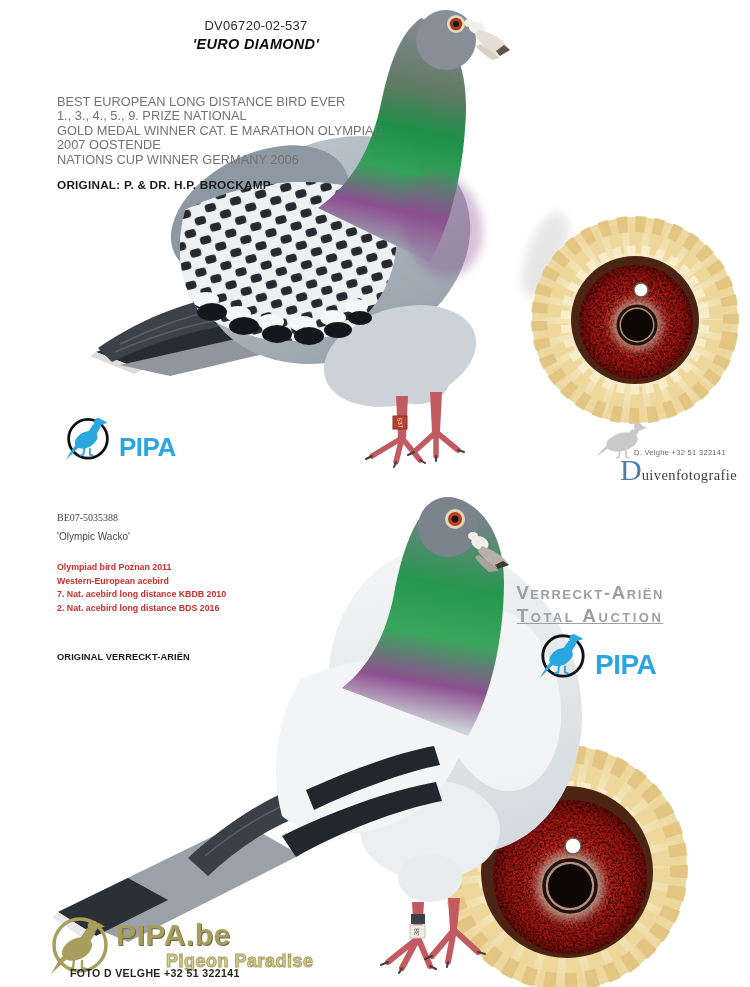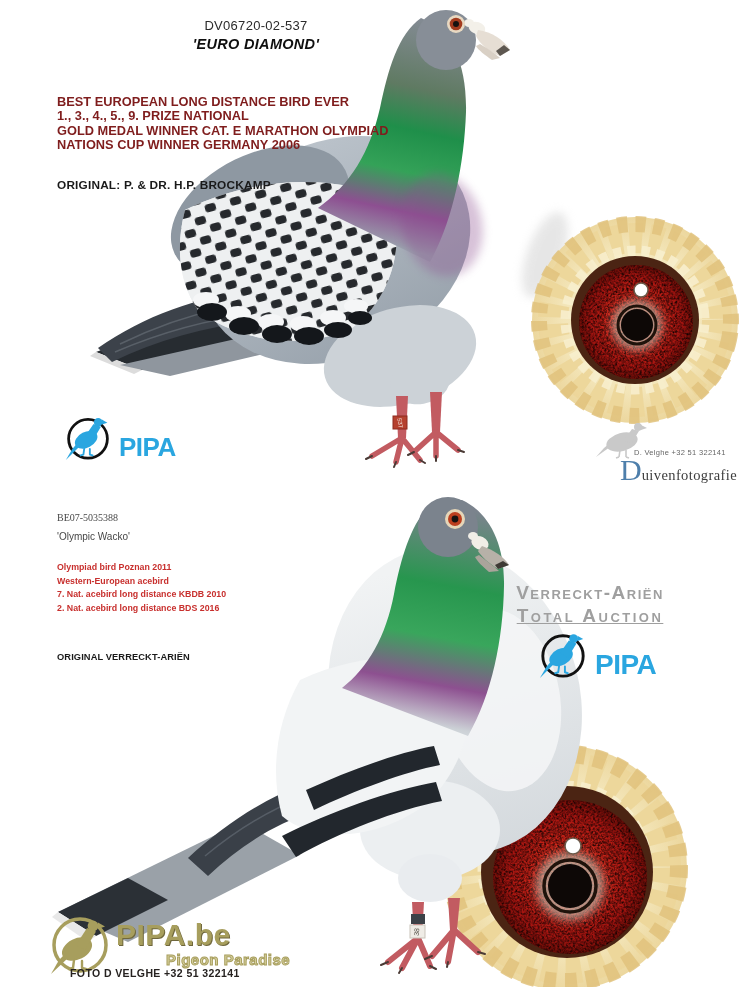--- a/index.html
+++ b/index.html
@@ -5,21 +5,21 @@
   html,body{margin:0;padding:0;background:#888;}
   .canvas{position:relative;width:750px;height:987px;background:#ffffff;overflow:hidden;
           font-family:"Liberation Sans",sans-serif;margin:0 auto;}
   .canvas .abs{position:absolute;z-index:3;}
   .art{position:absolute;left:0;top:0;z-index:1;}
 
   
   .top-header{left:106px;top:18px;width:300px;text-align:center;}
   .ring-top{font-size:13px;color:#2b2b2b;letter-spacing:.3px;}
   .bname-top{font-size:14.5px;font-weight:700;font-style:italic;color:#0f0f0f;margin-top:3px;letter-spacing:.3px;}
-  .top-red{left:57px;top:95px;font-weight:700;font-size:12.8px;line-height:14.4px;color:#7f1d1d;white-space:nowrap;}
+  .top-red{left:57px;top:95px;font-weight:400;font-size:12.8px;line-height:14.4px;color:#737373;white-space:nowrap;}
   .top-owner{left:57px;top:178px;font-size:11.8px;font-weight:700;color:#191919;letter-spacing:.2px;}
 
   
   .bot-ring{left:57px;top:512px;font-size:10px;color:#474747;font-family:Liberation Serif, serif;}
   .bot-name{left:57px;top:531px;font-size:10px;color:#474747;}
   .bot-red{left:57px;top:561px;font-size:8.8px;font-weight:700;line-height:13.7px;color:#c8302e;white-space:nowrap;}
   .bot-owner{left:57px;top:652px;font-size:9.3px;font-weight:700;color:#1a1a1a;letter-spacing:.1px;}
   .auction{left:498px;top:582px;width:184px;text-align:center;color:#9f9f9f;font-weight:700;font-variant:small-caps;}
   .auction .l1{font-size:19px;letter-spacing:1.5px;}
   .auction .l2{font-size:19px;letter-spacing:2.5px;margin-top:1px;text-decoration:underline;}
@@ -36,21 +36,21 @@
   .duiven svg{position:absolute;left:0;top:0;}
   .duiven-line1{position:absolute;left:24px;top:0px;font-family:"Liberation Serif",serif;color:#3d3d3d;white-space:nowrap;margin-top:36px;}
   .duiven-D{font-size:30px;color:#4e7fab;}
   .duiven-rest{font-size:14.5px;letter-spacing:.4px;}
   .duiven-contact{position:absolute;left:38px;top:31px;font-size:7.5px;color:#666;letter-spacing:.3px;white-space:nowrap;}
 
   
   .pipabe{left:44px;top:906px;width:260px;height:81px;z-index:4;}
   .pipabe svg{position:absolute;left:4px;top:8px;}
   .pipabe-word{position:absolute;left:72px;top:12px;font-size:30px;font-weight:700;color:#a79e5d;letter-spacing:.5px;text-shadow:1px 1px 0 #6f673c;white-space:nowrap;}
-  .pipabe-tag{position:absolute;left:78px;top:45px;font-size:15px;font-weight:700;color:#d6cf9d;-webkit-text-stroke:1px #a79e5d;letter-spacing:.5px;white-space:nowrap;padding-left:44px;}
+  .pipabe-tag{position:absolute;left:78px;top:45px;font-size:18px;font-weight:700;color:#d6cf9d;-webkit-text-stroke:1px #a79e5d;letter-spacing:.5px;white-space:nowrap;padding-left:44px;}
   .pipabe-credit{position:absolute;left:26px;top:61px;font-size:10.5px;font-weight:700;color:#262220;letter-spacing:.4px;white-space:nowrap;}
 </style>
 </head>
 <body>
 
 <div class="canvas">
 
   <svg class="art" width="750" height="987" viewBox="0 0 750 987">
     <defs>
       <linearGradient id="bodyTop" gradientUnits="userSpaceOnUse" x1="330" y1="150" x2="345" y2="375">
@@ -226,20 +226,21 @@
 
   <div class="abs top-header">
     <div class="ring-top">DV06720-02-537</div>
     <div class="bname-top">'EURO DIAMOND'</div>
   </div>
 
   <div class="abs top-red">
     <div>BEST EUROPEAN LONG DISTANCE BIRD EVER</div>
     <div>1., 3., 4., 5., 9. PRIZE NATIONAL</div>
     <div>GOLD MEDAL WINNER CAT. E MARATHON OLYMPIAD</div>
+    <div>2007 OOSTENDE</div>
     <div>NATIONS CUP WINNER GERMANY 2006</div>
   </div>
 
   <div class="abs top-owner">ORIGINAL: P. &amp; DR. H.P. BROCKAMP</div>
 
   <div class="abs pipa-logo pos-top">
     <svg width="48" height="52" viewBox="0 0 52 54">
       <circle cx="26" cy="29" r="21" fill="none" stroke="#111111" stroke-width="3"></circle>
       <g fill="#2aa6e0">
         <polygon points="16,38 2,52 9,40 15,33"></polygon>

